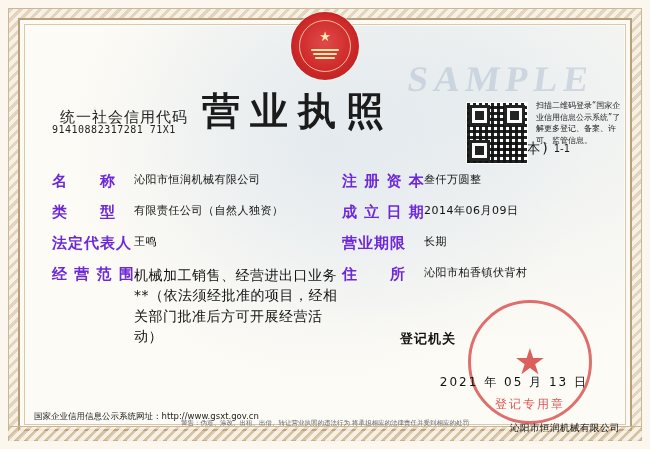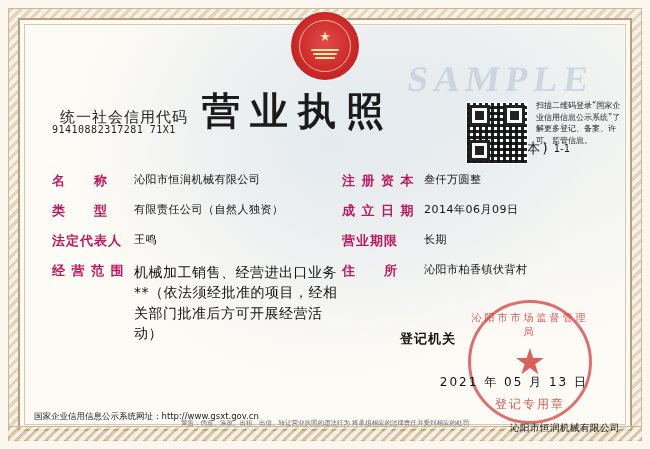--- a/index.html
+++ b/index.html
@@ -224,23 +224,23 @@
     margin-bottom: 12px;
     align-items: flex-start;
   }
   .col {
     display: flex;
     align-items: flex-start;
   }
   .col.left { width: 290px; }
   .col.right { width: 258px; }
   .lbl {
-    font-size: 13px;
+    font-size: 15px;
     font-weight: bold;
-    color: #be185d;
+    color: #6d28d9;
     letter-spacing: 1px;
     white-space: nowrap;
     flex: 0 0 auto;
   }
   .lbl.w5 { width: 74px; }
   .val {
     font-size: 11px;
     color: #111;
     line-height: 1.45;
     margin-left: 8px;
@@ -436,21 +436,20 @@
         <span class="lbl w5">住　　所</span>
         <span class="val">沁阳市柏香镇伏背村</span>
       </div>
     </div>
 
   </div>
 
   <div class="reg-label">登记机关</div>
 
   <div class="seal">
-    <div class="arc-top">沁阳市市场监督管理局</div>
     <div class="star-big">★</div>
     <div class="arc-bottom">登记专用章</div>
   </div>
 
   <div class="issue-date">2021 年 05 月 13 日</div>
 
   <div class="bottom-strip"></div>
   <div class="footer-left">国家企业信用信息公示系统网址：http://www.gsxt.gov.cn</div>
   <div class="footer-center">警告：伪造、涂改、出租、出借、转让营业执照的违法行为
 将承担相应的法律责任并受到相应的处罚</div>

